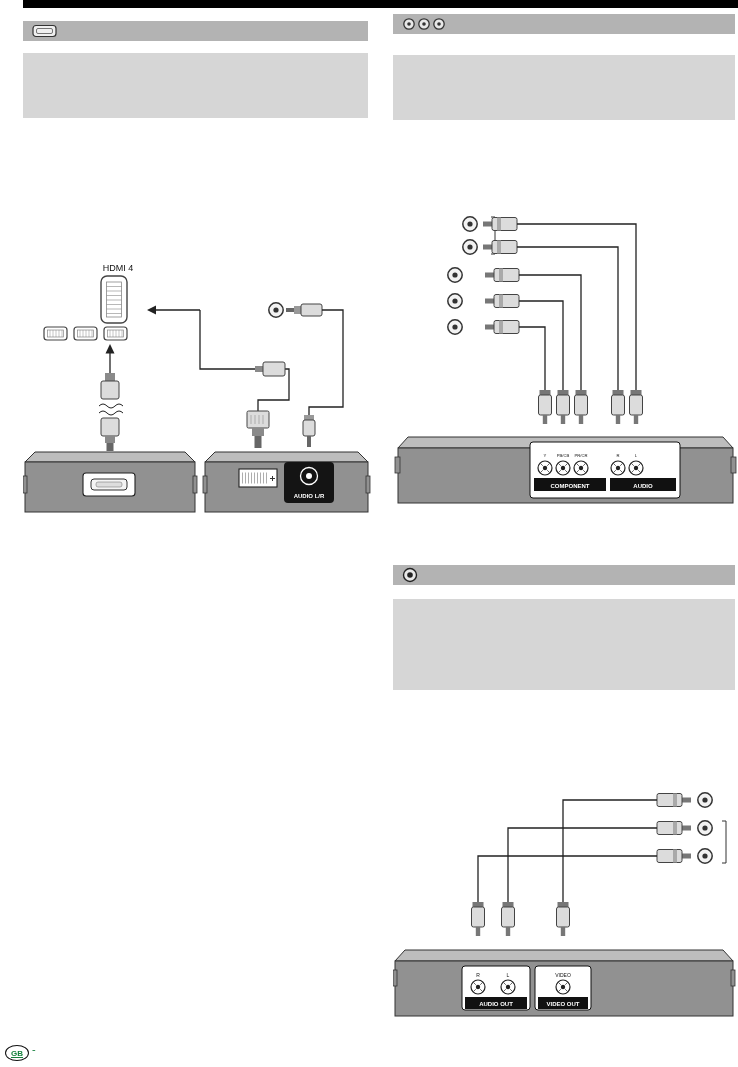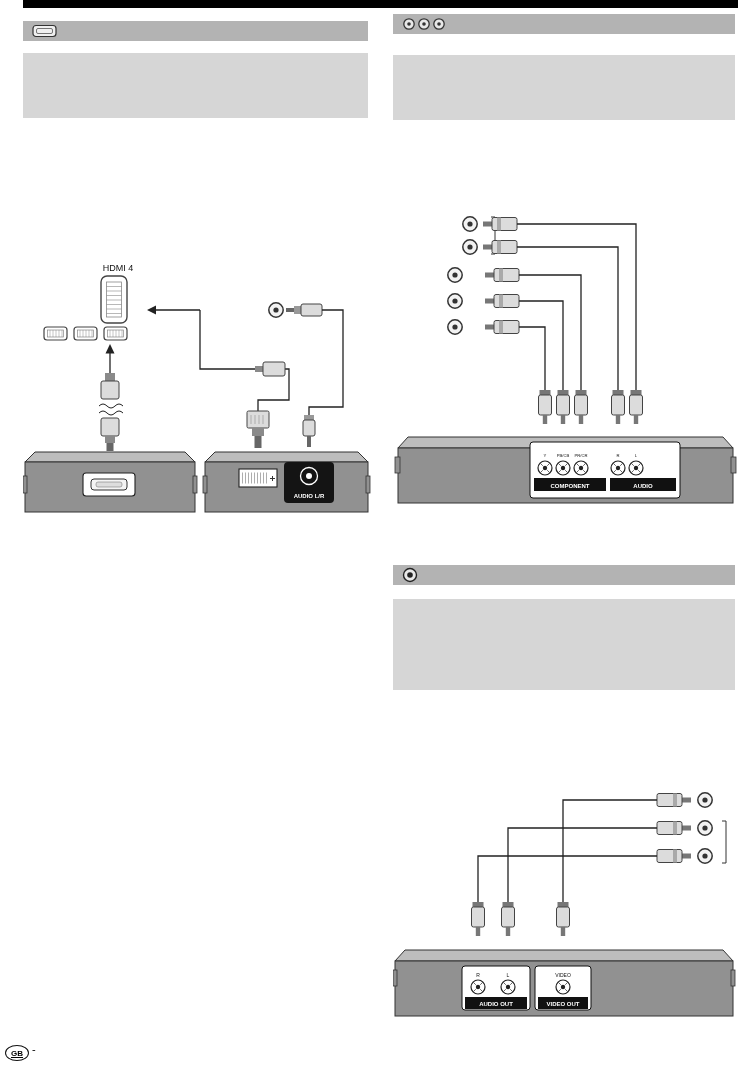--- a/index.html
+++ b/index.html
@@ -1,17 +1,17 @@
 <!DOCTYPE html>
 <html><head>
 <meta charset="utf-8">
 <style>
   html,body{margin:0;padding:0;background:#fff;}
   .page{position:relative;width:738px;height:1067px;background:#ffffff;overflow:hidden;
-        font-family:"Liberation Sans",sans-serif;color:#000000;}
+        font-family:"Liberation Sans",sans-serif;color:#15803d;}
   .topbar{position:absolute;left:23px;top:0;width:715px;height:8px;background:#000;}
   .hdr{position:absolute;height:20px;background:#b3b3b3;display:flex;align-items:center;
        padding-left:9px;box-sizing:border-box;}
   .txtbox{position:absolute;background:#d6d6d6;}
   .diag{position:absolute;}
   svg text{font-family:"Liberation Sans",sans-serif;}
   .t9{font-size:9px;fill:#111;}
   .t6w{font-size:6px;fill:#fff;text-anchor:middle;font-weight:bold;}
   .t5{font-size:5px;fill:#111;text-anchor:middle;}
   .t42{font-size:4.2px;fill:#111;text-anchor:middle;}

